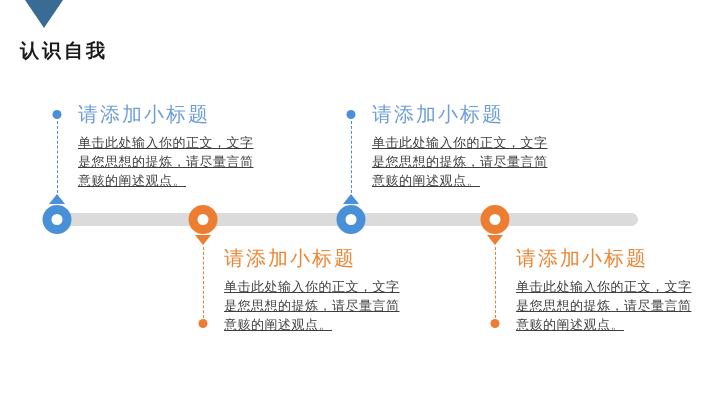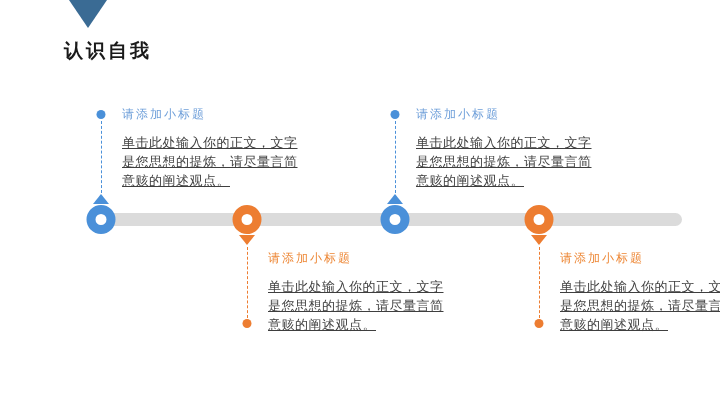--- a/index.html
+++ b/index.html
@@ -13,21 +13,21 @@
     --bar:#DBDBDB;
     --background:#FFFFFF;
   }
   html,body{margin:0;padding:0;}
   body{
     width:720px;height:405px;
     background:var(--background);
     font-family:"Liberation Sans", sans-serif;
     overflow:hidden;
   }
-  .slide{position:relative;width:636px;height:405px;background:var(--background);margin-left:44px;}
+  .slide{position:relative;width:636px;height:405px;background:var(--background);}
 
   
   .corner-triangle{
     position:absolute;left:25px;top:0;width:0;height:0;
     border-left:19px solid transparent;
     border-right:19px solid transparent;
     border-top:28px solid var(--header-triangle);
   }
   .slide-title{
     position:absolute;left:20px;top:38px;margin:0;
@@ -78,21 +78,21 @@
   
   .c-orange .donut{border-color:var(--orange-accent);}
   .c-orange .tri{top:235px;border-top:10px solid var(--orange-accent);}
   .c-orange .connector{top:247px;height:71px;border-color:var(--orange-accent);}
   .c-orange .dot{top:319px;background:var(--orange-accent);}
   .side-bottom .text-block{position:absolute;left:21px;top:247px;width:190px;}
   .c-orange .item-title{color:var(--orange-title);}
 
   .item-title{
     font-family:"DejaVu Serif", serif;
-    font-size:12px;letter-spacing:2px;line-height:22px;
+    font-size:20px;letter-spacing:2px;line-height:22px;
   }
   .item-body{
     margin-top:8px;width:181px;
     font-family:"DejaVu Serif", serif;
     font-size:13px;line-height:19px;color:var(--body-text);
     letter-spacing:0.5px;
     text-decoration:underline;
   }
 </style>
 </head>

